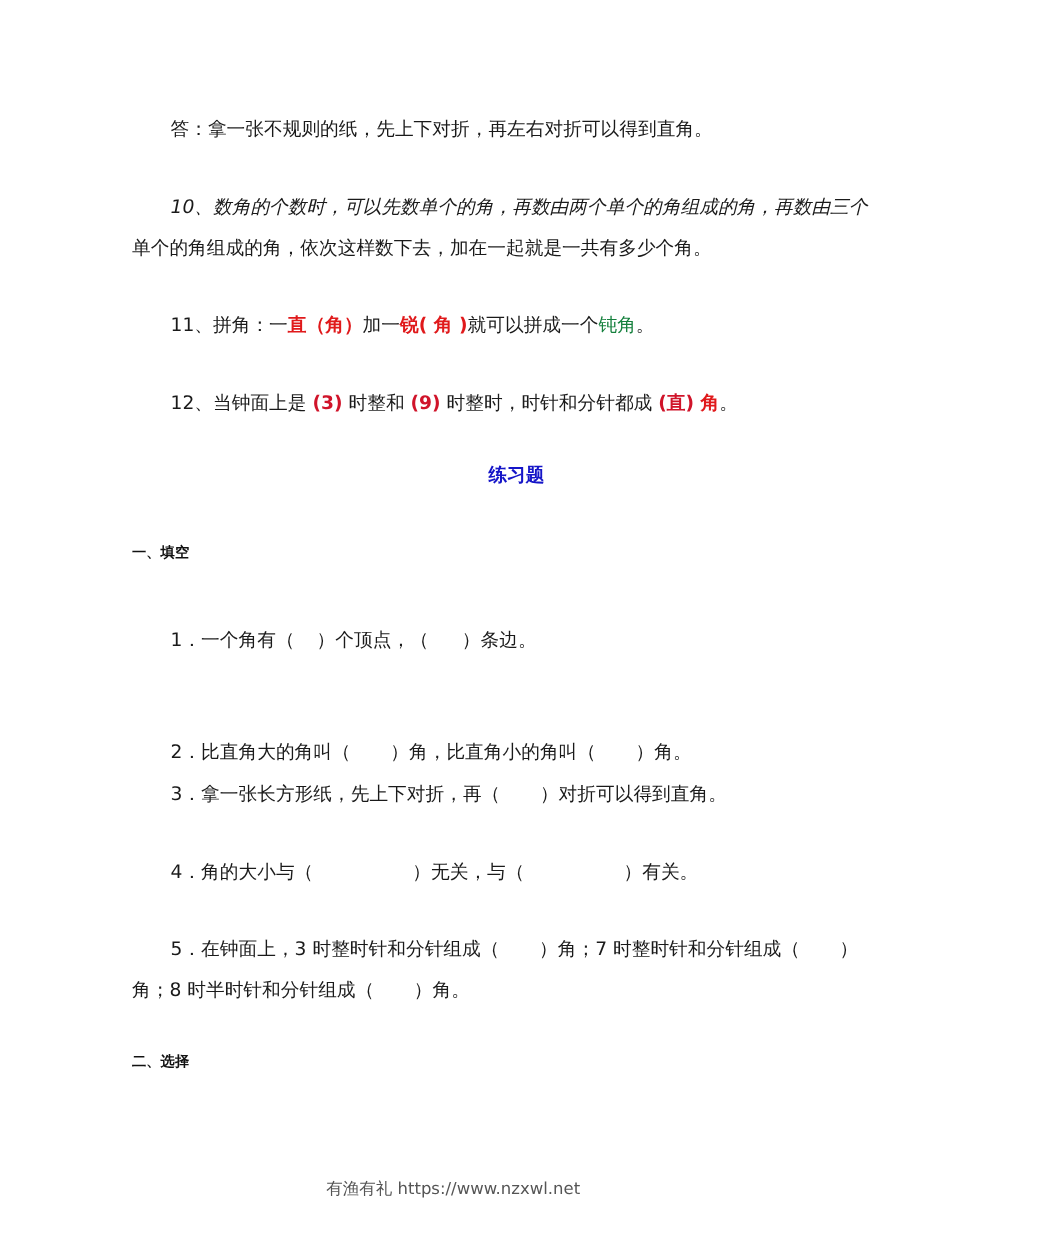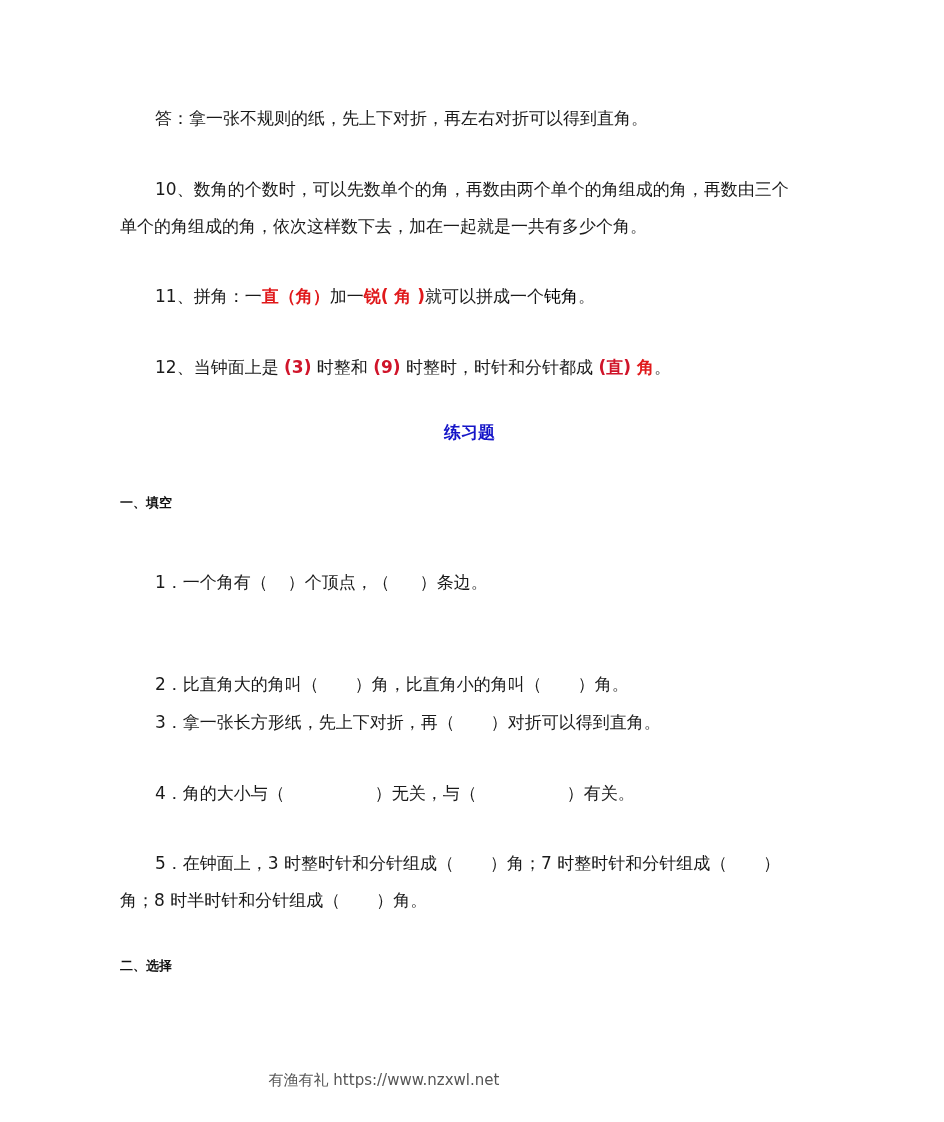--- a/index.html
+++ b/index.html
@@ -11,42 +11,42 @@
     .line {
       position: absolute;
       font-size: 17px;
       line-height: 24px;
       white-space: nowrap;
       margin-top: 6px;
     }
     .indent { left: 155px; }
     .flush { left: 120px; }
     .red-bold { color: #e0191b; font-weight: bold; }
-    .red { color: #000000; }
+    .red { color: #15803d; }
     .darkred-bold { color: #d0142a; font-weight: bold; }
     .title {
       position: absolute; left: 0; width: 939px; text-align: center;
       color: #1515c8; font-weight: bold; font-size: 17px; line-height: 24px;
     }
     .section {
       position: absolute; left: 120px; font-weight: bold; font-size: 13px; line-height: 26px;
       color: #111;
     }
     .footer {
       position: absolute; left: 0; width: 768px; text-align: center;
-      font-size: 15px; color: #555; line-height: 20px;
+      font-size: 15px; color: #555; line-height: 20px; padding-left: 28px;
     }
     .gap { display: inline-block; }
   </style>
 </head>
 <body>
 
 <div class="line indent" style="top:100px;">答：拿一张不规则的纸，先上下对折，再左右对折可以得到直角。</div>
 
-<div class="line indent" style="top:171px;">10、数角的个数时，可以先数单个的角，再数由两个单个的角组成的角，再数由三个</div>
+<div class="line indent" style="top:171px;font-style:italic;">10、数角的个数时，可以先数单个的角，再数由两个单个的角组成的角，再数由三个</div>
 <div class="line flush" style="top:208px;">单个的角组成的角，依次这样数下去，加在一起就是一共有多少个角。</div>
 
 <div class="line indent" style="top:278px;">
   <span>11、拼角：一</span><span class="red-bold">直（角）</span><span>加一</span><span class="red-bold">锐( 角 )</span><span>就可以拼成一个</span><span class="red">钝角</span><span>。</span>
 </div>
 
 <div class="line indent" style="top:349px;">
   <span>12、当钟面上是 </span><span class="darkred-bold">(3)</span><span> 时整和 </span><span class="darkred-bold">(9)</span><span> 时整时，时针和分针都成 </span><span class="darkred-bold">(直)</span><span class="red-bold"> 角</span><span>。</span>
 </div>
 

